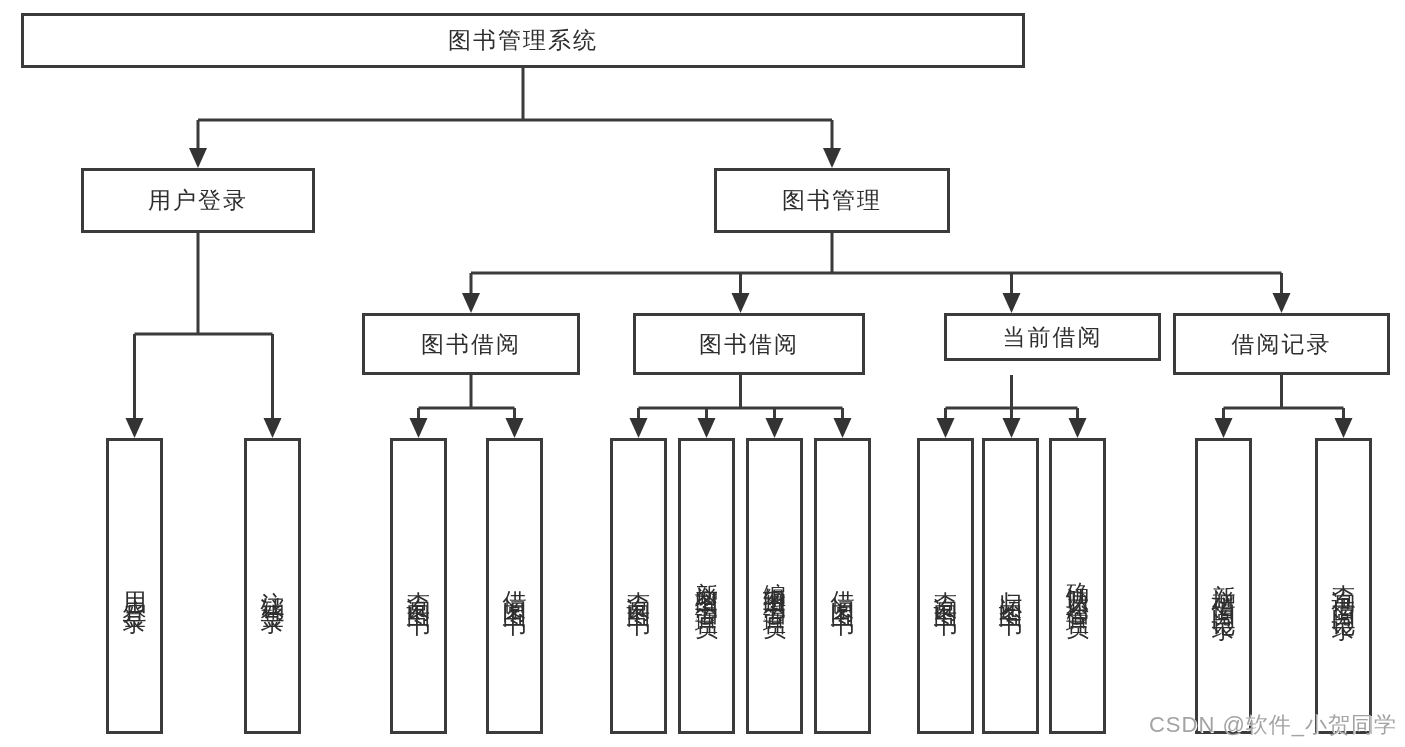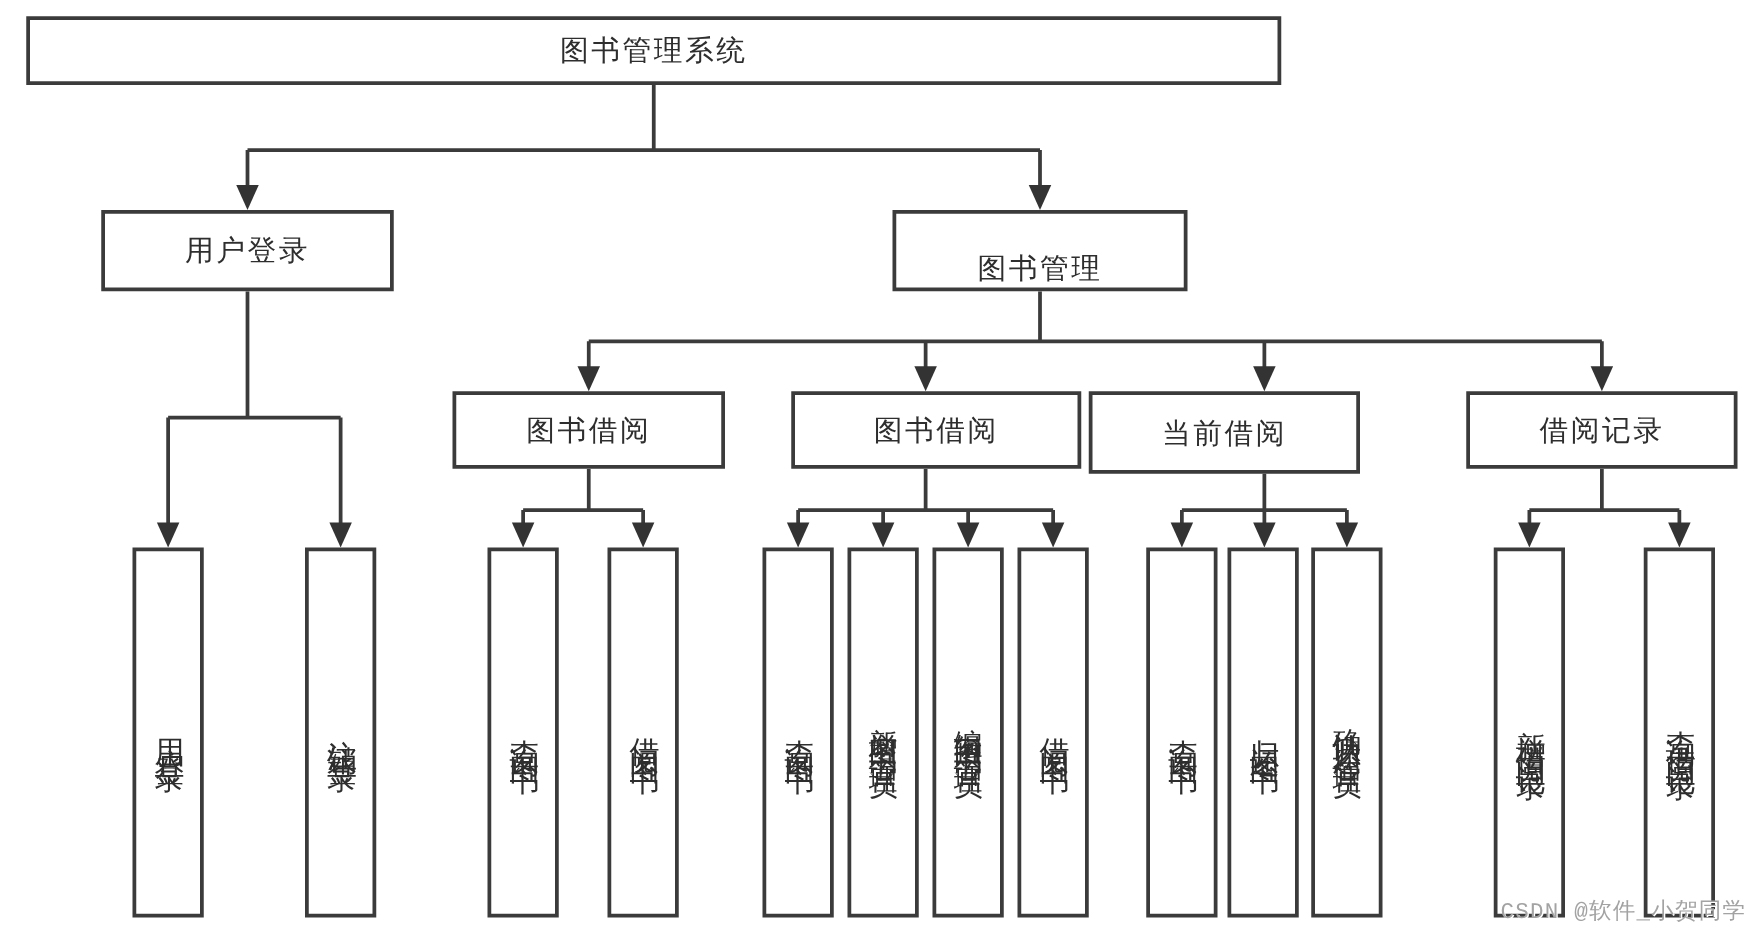--- a/index.html
+++ b/index.html
@@ -36,26 +36,25 @@
     text-orientation:mixed;
     font-size:24px;
     letter-spacing:7px;
     line-height:1;
     white-space:nowrap;
   }
   .vbox.long span{letter-spacing:5px;font-size:23px;}
   #watermark{
     position:absolute;
     right:8px;bottom:7px;
-    font-size:18px;
+    font-size:22px;
     color:#a3a3a3;
     letter-spacing:1px;
     text-shadow:1px 1px 0 #ffffff;
     white-space:nowrap;
-    font-family:Liberation Mono, monospace;
   }
 </style>
 </head>
 <body>
 
 <div id="stage">
 
   <svg id="connectors" viewBox="0 0 1405 747" xmlns="http://www.w3.org/2000/svg">
     <g>
       <path d="M523 68 V120 M198 120 H832 M198 120 V150 M832 120 V150"></path>
@@ -99,31 +98,31 @@
     </g>
   </svg>
 
   <div class="hbox" style="left:21px;top:13px;width:1004px;height:55px;">
     <span>图书管理系统</span>
   </div>
 
   <div class="hbox" style="left:81px;top:168px;width:234px;height:65px;">
     <span>用户登录</span>
   </div>
-  <div class="hbox" style="left:714px;top:168px;width:236px;height:65px;align-items:flex-end;">
+  <div class="hbox" style="left:714px;top:168px;width:236px;height:65px;">
     <span>图书管理</span>
   </div>
 
   <div class="hbox" style="left:362px;top:313px;width:218px;height:62px;">
     <span>图书借阅</span>
   </div>
   <div class="hbox" style="left:633px;top:313px;width:232px;height:62px;">
     <span>图书借阅</span>
   </div>
-  <div class="hbox" style="left:871px;top:313px;width:217px;height:66px;">
+  <div class="hbox" style="left:944px;top:313px;width:217px;height:48px;">
     <span>当前借阅</span>
   </div>
   <div class="hbox" style="left:1173px;top:313px;width:217px;height:62px;text-align:right;">
     <span>借阅记录</span>
   </div>
 
   <div class="vbox" style="left:106px;">
     <span>用户登录</span>
   </div>
   <div class="vbox" style="left:244px;">

